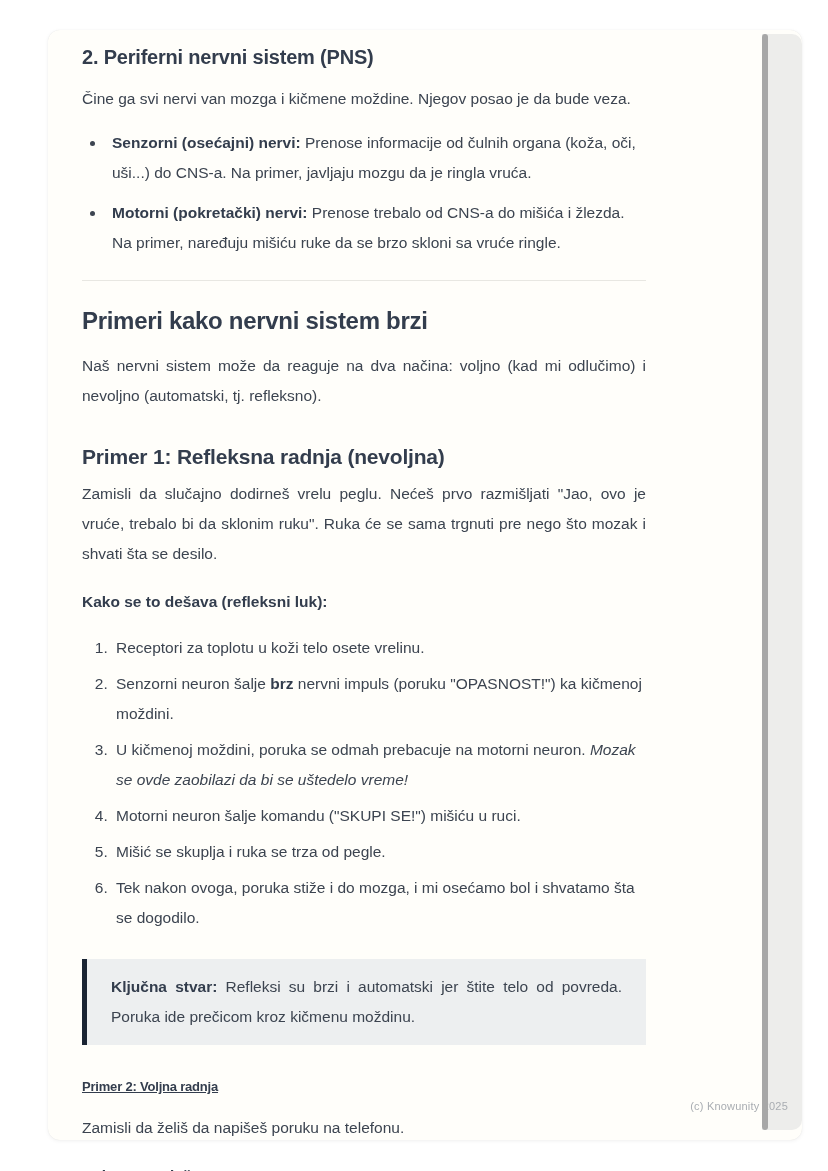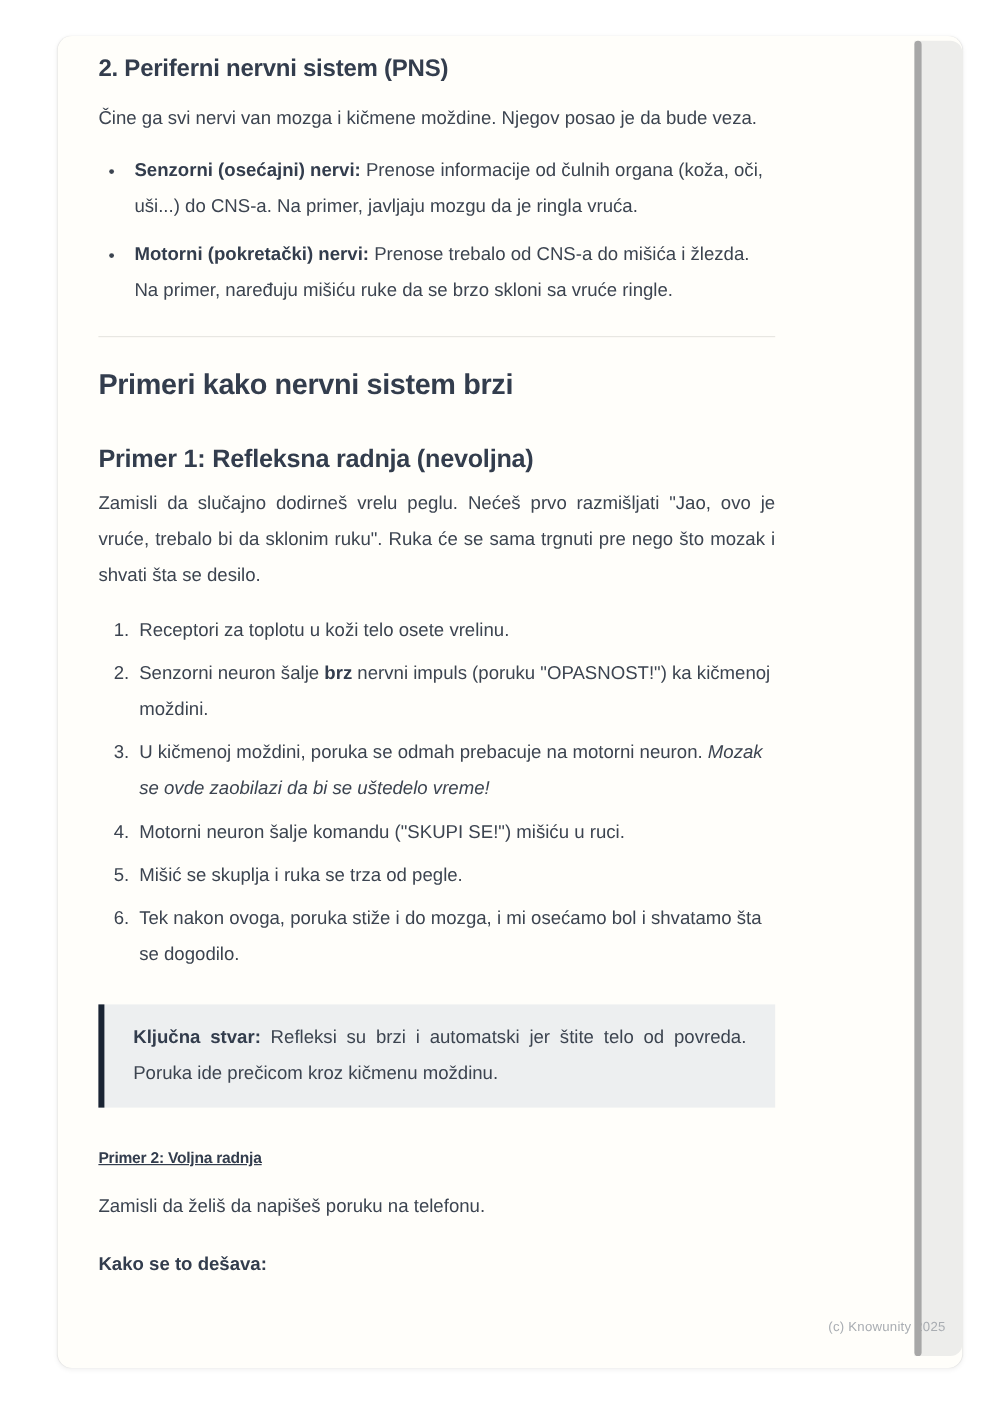--- a/index.html
+++ b/index.html
@@ -93,25 +93,27 @@
 
     <ul class="nerve-list">
       <li><strong>Senzorni (osećajni) nervi:</strong><span> Prenose informacije od čulnih organa (koža, oči, uši...) do CNS-a. Na primer, javljaju mozgu da je ringla vruća.</span></li>
       <li><strong>Motorni (pokretački) nervi:</strong><span> Prenose trebalo od CNS-a do mišića i žlezda. Na primer, naređuju mišiću ruke da se brzo skloni sa vruće ringle.</span></li>
     </ul>
 
     <hr class="divider">
 
     <h1 class="main-title">Primeri kako nervni sistem brzi</h1>
 
+    <p class="justify">Naš nervni sistem može da reaguje na dva načina: voljno (kad mi odlučimo) i nevoljno (automatski, tj. refleksno).</p>
 
     <h2 class="sub-title">Primer 1: Refleksna radnja (nevoljna)</h2>
 
     <p class="tight justify">Zamisli da slučajno dodirneš vrelu peglu. Nećeš prvo razmišljati "Jao, ovo je vruće, trebalo bi da sklonim ruku". Ruka će se sama trgnuti pre nego što mozak i shvati šta se desilo.</p>
 
+    <p class="steps-head">Kako se to dešava (refleksni luk):</p>
 
     <ol class="steps-list">
       <li><span>Receptori za toplotu u koži telo osete vrelinu.</span></li>
       <li><span>Senzorni neuron šalje </span><strong>brz</strong><span> nervni impuls (poruku "OPASNOST!") ka kičmenoj moždini.</span></li>
       <li><span>U kičmenoj moždini, poruka se odmah prebacuje na motorni neuron. </span><em>Mozak se ovde zaobilazi da bi se uštedelo vreme!</em></li>
       <li><span>Motorni neuron šalje komandu ("SKUPI SE!") mišiću u ruci.</span></li>
       <li><span>Mišić se skuplja i ruka se trza od pegle.</span></li>
       <li><span>Tek nakon ovoga, poruka stiže i do mozga, i mi osećamo bol i shvatamo šta se dogodilo.</span></li>
     </ol>
 

